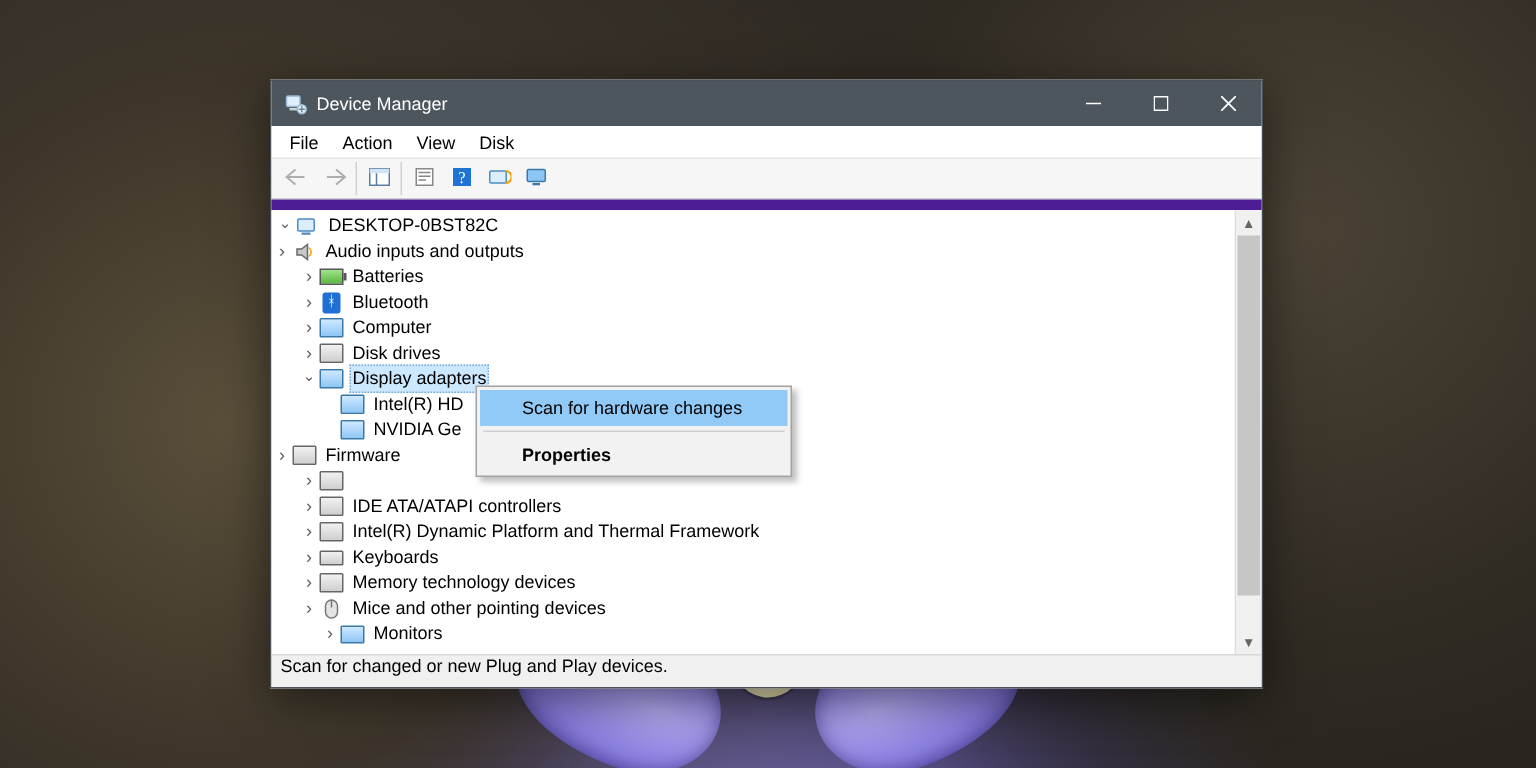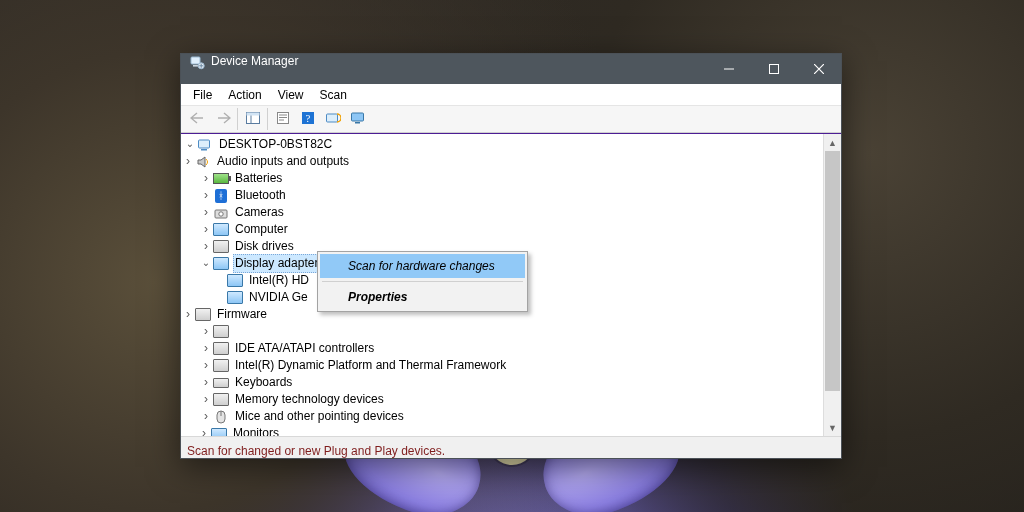--- a/index.html
+++ b/index.html
@@ -43,21 +43,21 @@
 
   
   .window {
     position: absolute; left: 180px; top: 53px; width: 660px; height: 404px;
     background: #fff; box-shadow: 0 8px 30px rgba(0,0,0,.5);
     display: flex; flex-direction: column;
     border: 1px solid #4b5157;
   }
   .titlebar {
     background: #4e565d; color: #fff; height: 30px;
-    display: flex; align-items: flex-start; padding-left: 8px;
+    display: flex; align-items: center; padding-left: 8px;
     user-select: none;
   }
   .titlebar .app-icon {
     width: 16px; height: 16px; margin-right: 6px;
   }
   .titlebar .title { font-size: 12px; flex: 1; }
   .caption-btns { display: flex; height: 100%; }
   .caption-btns div {
     width: 45px; display: flex; align-items: center; justify-content: center;
     color: #fff; font-size: 12px;
@@ -74,21 +74,21 @@
     display: flex; align-items: center; padding-left: 4px; gap: 0;
   }
   .toolbar .btn {
     width: 23px; height: 22px; display: flex; align-items: center; justify-content: center;
     border: 1px solid transparent; margin: 0;
   }
   .toolbar .btn.disabled { opacity: .45; }
   .toolbar .sep { width: 1px; height: 22px; background: #d0d0d0; margin: 0 2px; }
 
   .client {
-    flex: 1; display: flex; min-height: 0; border-top: 1px solid #4c1d95;
+    flex: 1; display: flex; min-height: 0; border-top: 7px solid #4c1d95;
   }
   .tree-wrap { flex: 1; overflow: hidden; position: relative; background: #fff; }
   .tree {
     position: absolute; inset: 0; padding: 2px 0 2px 0; overflow: hidden;
     line-height: 17px; white-space: nowrap;
   }
   .node { display: flex; align-items: center; height: 17px; }
   .tw { width: 14px; text-align: center; color: #595959; font-size: 10px; }
   .tw.open::before { content: "⌄"; display:inline-block; transform: translateY(-1px); }
   .tw.closed::before { content: "›"; font-size: 12px; }
@@ -97,29 +97,29 @@
   .node.selected .lbl { background: #cce8ff; border: 1px dotted #7aa7d8; padding: 0 1px; }
 
   .scrollbar {
     width: 17px; background: #f0f0f0; border-left: 1px solid #ddd;
     display: flex; flex-direction: column; align-items: center;
   }
   .scrollbar .sb-btn { width: 17px; height: 17px; display:flex; align-items:center; justify-content:center; color:#666; font-size: 9px; }
   .scrollbar .thumb { width: 15px; background: #c6c6c6; border-radius: 0; margin: 0 1px; }
 
   .statusbar {
-    border-top: 1px solid #d8d8d8; height: 21px; display: flex; align-items: flex-end;
-    padding-left: 6px; background: #f0f0f0; color: #7f1d1d;
+    border-top: 1px solid #d8d8d8; height: 21px; display: flex; align-items: flex-start;
+    padding-left: 6px; background: #f0f0f0; color: #000000;
   }
 
   
   .ctxmenu {
     position: absolute; background: #f2f2f2; border: 1px solid #a3a3a3;
     box-shadow: 3px 3px 4px rgba(0,0,0,.25);
-    padding: 2px; width: 205px; font-size: 12px; font-style: italic;
+    padding: 2px; width: 205px; font-size: 12px;
   }
   .ctxmenu .item {
     padding: 5px 20px 5px 28px;
   }
   .ctxmenu .item.hover { background: #91c9f7; }
   .ctxmenu .sep2 { height: 1px; background: #d0d0d0; margin: 3px 2px; }
   .ctxmenu .item.bold { font-weight: bold; }
 
   
   .cat-ico {
@@ -177,21 +177,21 @@
             <path d="M0 0l10 10M10 0L0 10" stroke="#fff" stroke-width="1.2"></path>
           </svg>
       </div>
     </div>
   </div>
 
   <div class="menubar">
     <span>File</span>
     <span>Action</span>
     <span>View</span>
-    <span>Scan</span>
+    <span>Disk</span>
   </div>
 
   <div class="toolbar">
     <div class="btn disabled">
         <span>
       <svg width="16" height="12">
             <path d="M7 1L1 6l6 5M1 6h12" stroke="#5b5b5b" fill="none" stroke-width="1.4"></path>
           </svg></span>
       </div>
     <div class="btn disabled">
@@ -275,30 +275,20 @@
         <div class="node" style="padding-left:18px">
           <span class="tw closed"></span>
           <span class="ico">
               <span class="bt-ico">ᚼ</span>
             </span>
           <span class="lbl">Bluetooth</span>
         </div>
         <div class="node" style="padding-left:18px">
           <span class="tw closed"></span>
           <span class="ico">
-              <svg width="14" height="12">
-                <rect x="1" y="3" width="12" height="8" rx="1" fill="#ddd" stroke="#777"></rect>
-                <circle cx="7" cy="7" r="2.2" fill="#fff" stroke="#777"></circle>
-              </svg>
-            </span>
-          <span class="lbl">Cameras</span>
-        </div>
-        <div class="node" style="padding-left:18px">
-          <span class="tw closed"></span>
-          <span class="ico">
               <span class="cat-ico blue"></span>
             </span>
           <span class="lbl">Computer</span>
         </div>
         <div class="node" style="padding-left:18px">
           <span class="tw closed"></span>
           <span class="ico">
               <span class="cat-ico chip"></span>
             </span>
           <span class="lbl">Disk drives</span>
@@ -367,21 +357,21 @@
         <div class="node" style="padding-left:18px">
           <span class="tw closed"></span>
           <span class="ico">
               <svg width="12" height="14">
                 <rect x="2" y="1" width="8" height="12" rx="4" fill="#e4e4e4" stroke="#777"></rect>
                 <path d="M6 1v5" stroke="#777"></path>
               </svg>
             </span>
           <span class="lbl">Mice and other pointing devices</span>
         </div>
-        <div class="node" style="padding-left:16px">
+        <div class="node" style="padding-left:32px">
           <span class="tw closed"></span>
           <span class="ico">
               <span class="cat-ico mon"></span>
             </span>
           <span class="lbl">Monitors</span>
         </div>
 
       </div>
 
       <div class="ctxmenu" style="left:136px; top:117px">

